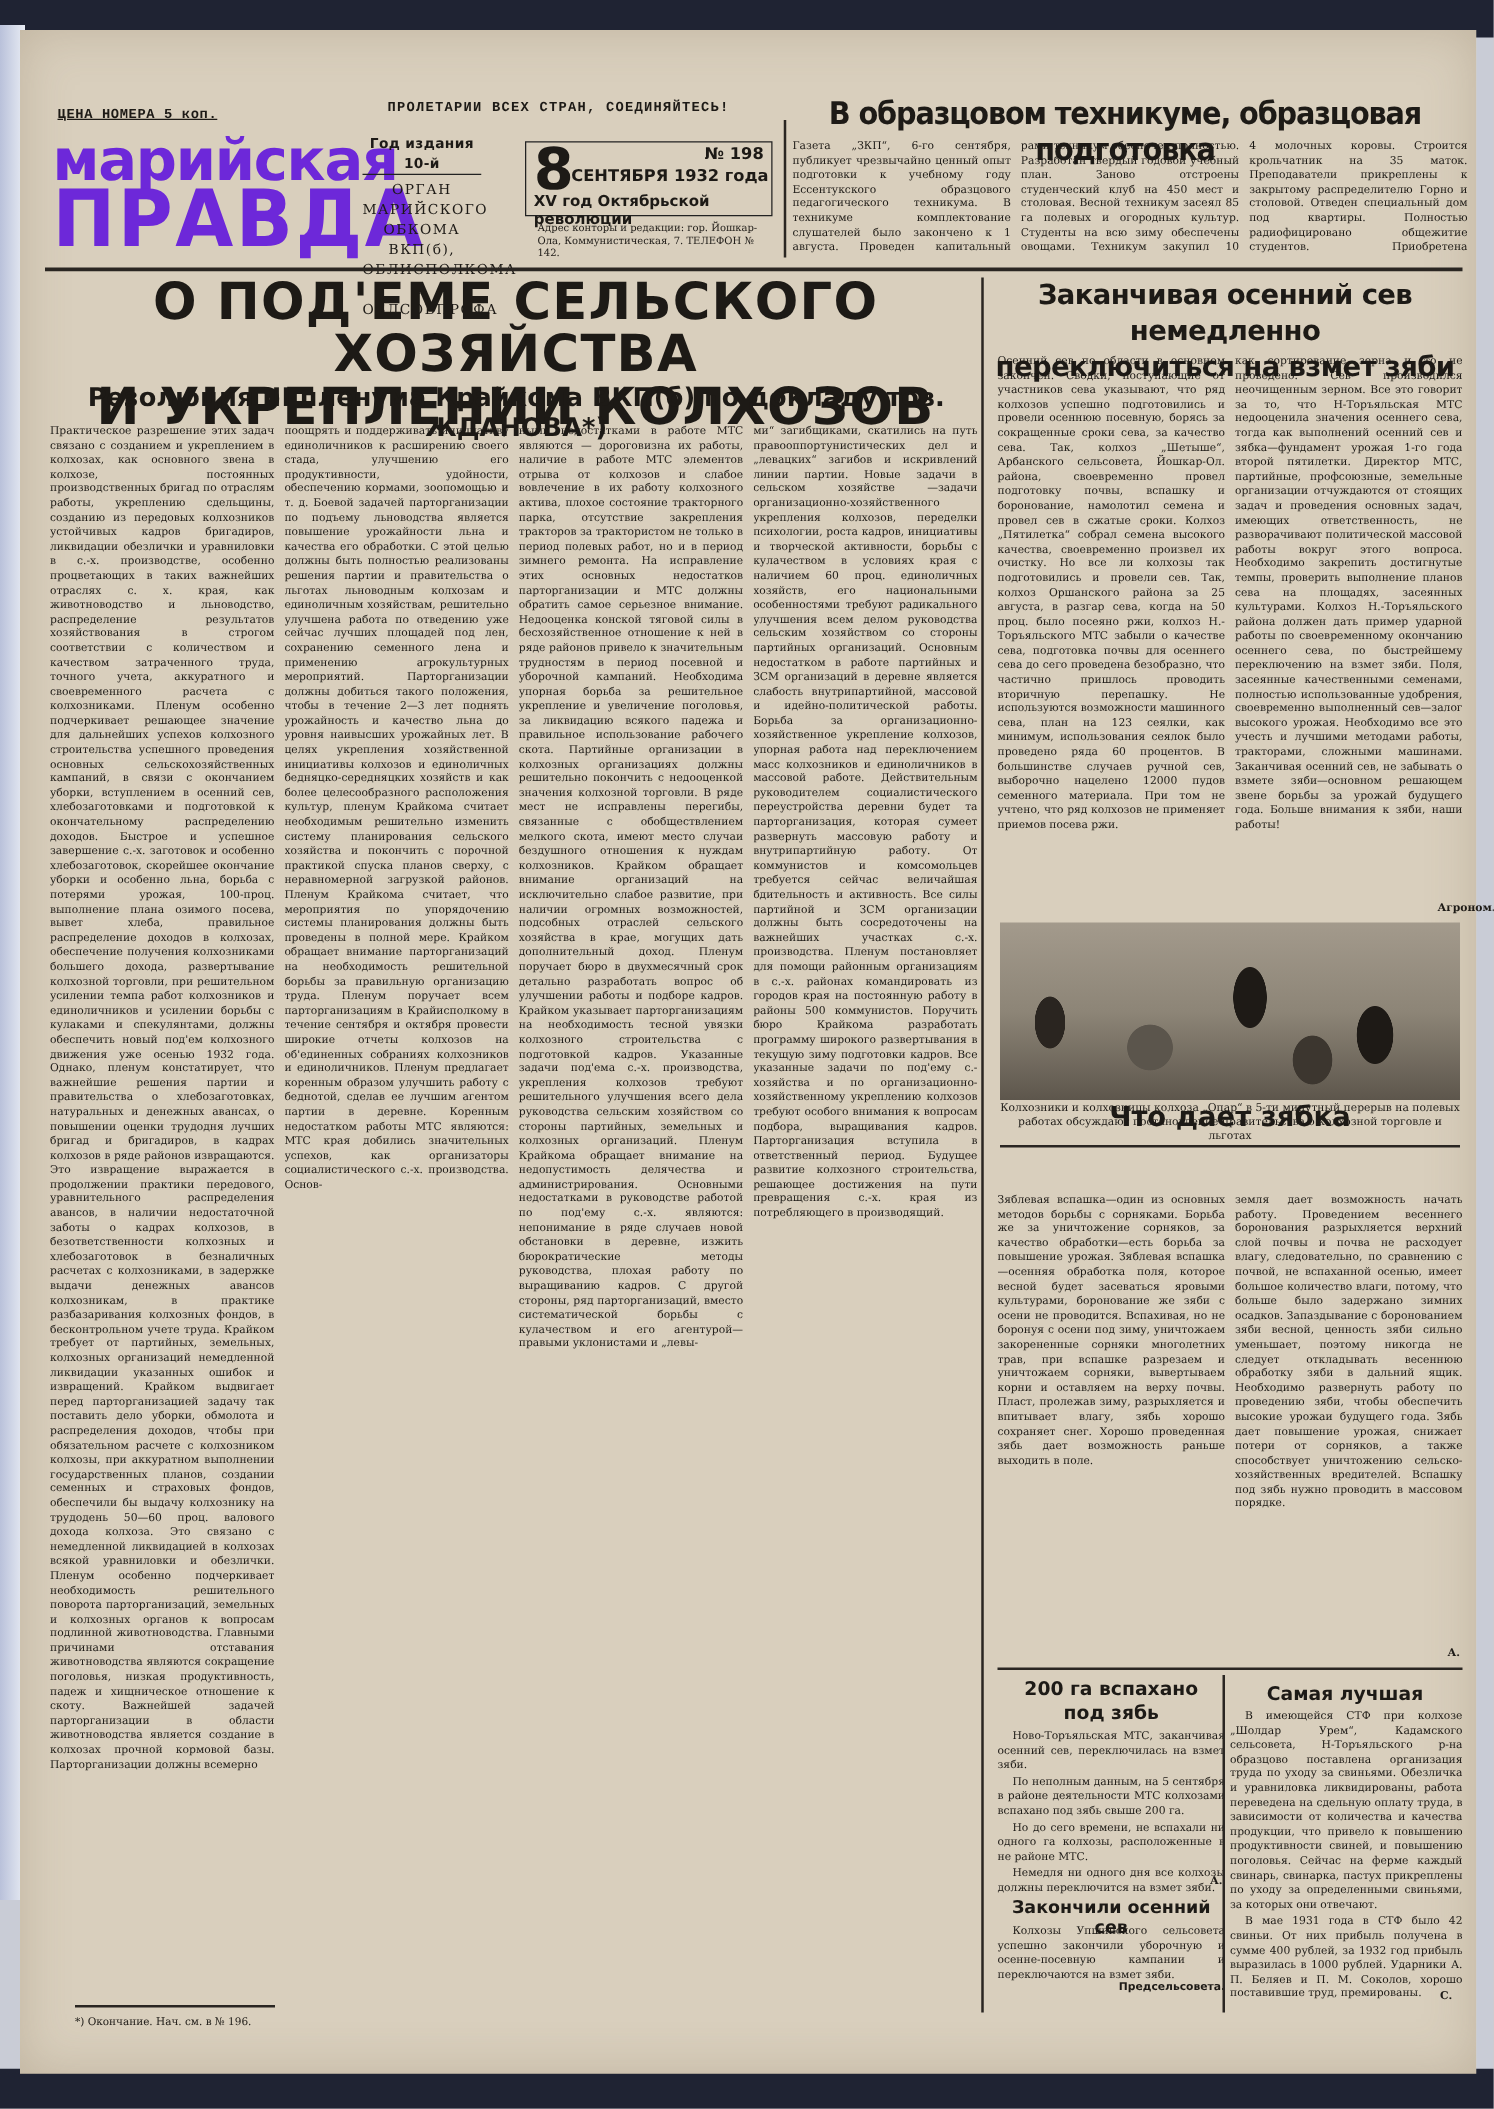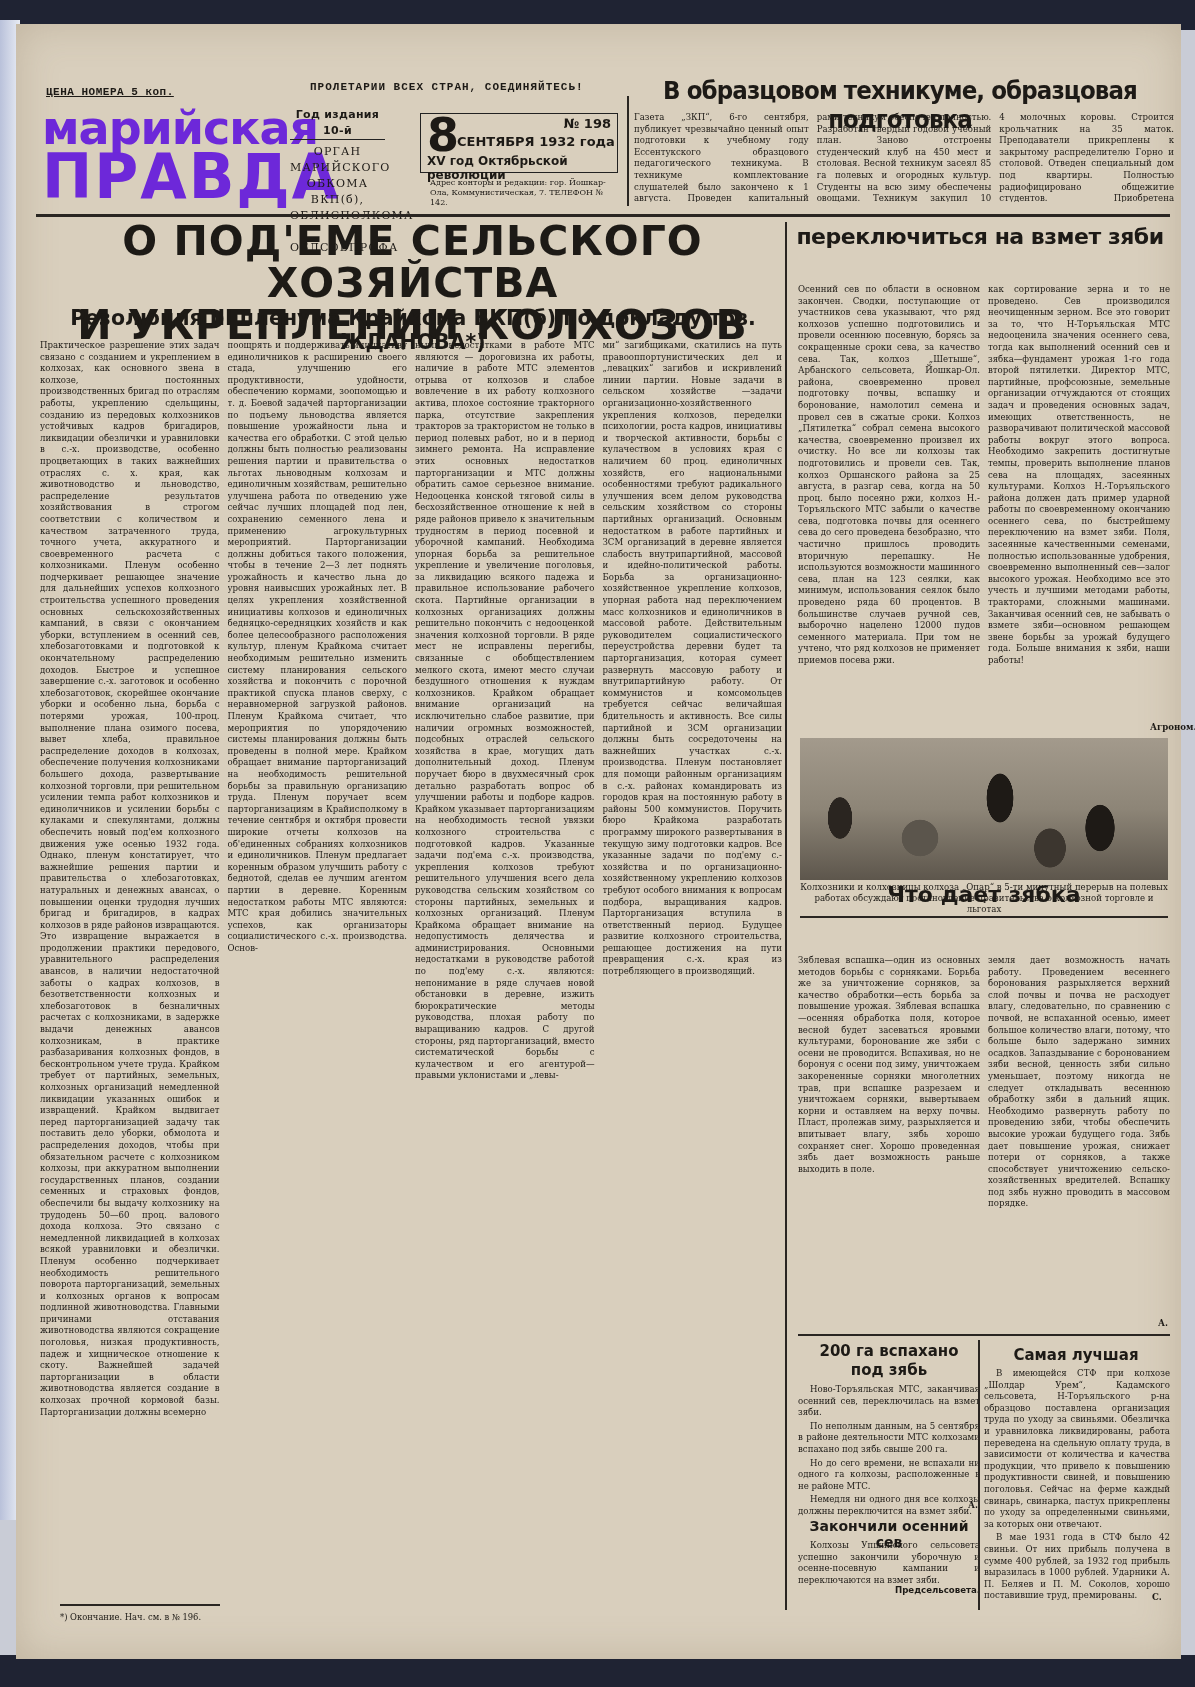--- a/index.html
+++ b/index.html
@@ -97,20 +97,21 @@
   <div class="col">поощрять и поддерживать инициативу единоличников к расширению своего стада, улучшению его продуктивности, удойности, обеспечению кормами, зоопомощью и т. д. Боевой задачей парторганизации по подъему льноводства является повышение урожайности льна и качества его обработки. С этой целью должны быть полностью реализованы решения партии и правительства о льготах льноводным колхозам и единоличным хозяйствам, решительно улучшена работа по отведению уже сейчас лучших площадей под лен, сохранению семенного лена и применению агрокультурных мероприятий. Парторганизации должны добиться такого положения, чтобы в течение 2—3 лет поднять урожайность и качество льна до уровня наивысших урожайных лет. В целях укрепления хозяйственной инициативы колхозов и единоличных бедняцко-середняцких хозяйств и как более целесообразного расположения культур, пленум Крайкома считает необходимым решительно изменить систему планирования сельского хозяйства и покончить с порочной практикой спуска планов сверху, с неравномерной загрузкой районов. Пленум Крайкома считает, что мероприятия по упорядочению системы планирования должны быть проведены в полной мере. Крайком обращает внимание парторганизаций на необходимость решительной борьбы за правильную организацию труда. Пленум поручает всем парторганизациям в Крайисполкому в течение сентября и октября провести широкие отчеты колхозов на об'единенных собраниях колхозников и единоличников. Пленум предлагает коренным образом улучшить работу с беднотой, сделав ее лучшим агентом партии в деревне. Коренным недостатком работы МТС являются: МТС края добились значительных успехов, как организаторы социалистического с.-х. производства. Основ-</div>
   <div class="col">ными недостатками в работе МТС являются — дороговизна их работы, наличие в работе МТС элементов отрыва от колхозов и слабое вовлечение в их работу колхозного актива, плохое состояние тракторного парка, отсутствие закрепления тракторов за трактористом не только в период полевых работ, но и в период зимнего ремонта. На исправление этих основных недостатков парторганизации и МТС должны обратить самое серьезное внимание. Недооценка конской тяговой силы в бесхозяйственное отношение к ней в ряде районов привело к значительным трудностям в период посевной и уборочной кампаний. Необходима упорная борьба за решительное укрепление и увеличение поголовья, за ликвидацию всякого падежа и правильное использование рабочего скота. Партийные организации в колхозных организациях должны решительно покончить с недооценкой значения колхозной торговли. В ряде мест не исправлены перегибы, связанные с обобществлением мелкого скота, имеют место случаи бездушного отношения к нуждам колхозников. Крайком обращает внимание организаций на исключительно слабое развитие, при наличии огромных возможностей, подсобных отраслей сельского хозяйства в крае, могущих дать дополнительный доход. Пленум поручает бюро в двухмесячный срок детально разработать вопрос об улучшении работы и подборе кадров. Крайком указывает парторганизациям на необходимость тесной увязки колхозного строительства с подготовкой кадров. Указанные задачи под'ема с.-х. производства, укрепления колхозов требуют решительного улучшения всего дела руководства сельским хозяйством со стороны партийных, земельных и колхозных организаций. Пленум Крайкома обращает внимание на недопустимость делячества и администрирования. Основными недостатками в руководстве работой по под'ему с.-х. являются: непонимание в ряде случаев новой обстановки в деревне, изжить бюрократические методы руководства, плохая работу по выращиванию кадров. С другой стороны, ряд парторганизаций, вместо систематической борьбы с кулачеством и его агентурой—правыми уклонистами и „левы-</div>
   <div class="col">ми“ загибщиками, скатились на путь правооппортунистических дел и „левацких“ загибов и искривлений линии партии. Новые задачи в сельском хозяйстве —задачи организационно-хозяйственного укрепления колхозов, переделки психологии, роста кадров, инициативы и творческой активности, борьбы с кулачеством в условиях края с наличием 60 проц. единоличных хозяйств, его национальными особенностями требуют радикального улучшения всем делом руководства сельским хозяйством со стороны партийных организаций. Основным недостатком в работе партийных и ЗСМ организаций в деревне является слабость внутрипартийной, массовой и идейно-политической работы. Борьба за организационно-хозяйственное укрепление колхозов, упорная работа над переключением масс колхозников и единоличников в массовой работе. Действительным руководителем социалистического переустройства деревни будет та парторганизация, которая сумеет развернуть массовую работу и внутрипартийную работу. От коммунистов и комсомольцев требуется сейчас величайшая бдительность и активность. Все силы партийной и ЗСМ организации должны быть сосредоточены на важнейших участках с.-х. производства. Пленум постановляет для помощи районным организациям в с.-х. районах командировать из городов края на постоянную работу в районы 500 коммунистов. Поручить бюро Крайкома разработать программу широкого развертывания в текущую зиму подготовки кадров. Все указанные задачи по под'ему с.-хозяйства и по организационно-хозяйственному укреплению колхозов требуют особого внимания к вопросам подбора, выращивания кадров. Парторганизация вступила в ответственный период. Будущее развитие колхозного строительства, решающее достижения на пути превращения с.-х. края из потребляющего в производящий.</div>
 </div>
 <div class="hthin" style="left:60px;top:1604px;width:160px;"></div>
 <div class="abs footnote">*) Окончание. Нач. см. в № 196.</div>
 
 <div class="vrule" style="left:785px;top:222px;height:1388px;"></div>
 
 <div class="abs right-head">
+  <div>Заканчивая осенний сев немедленно</div>
   <div>переключиться на взмет зяби</div>
 </div>
 <div class="cols" style="left:798px;top:284px;width:372px;height:436px;">
   <div class="col">Осенний сев по области в основном закончен. Сводки, поступающие от участников сева указывают, что ряд колхозов успешно подготовились и провели осеннюю посевную, борясь за сокращенные сроки сева, за качество сева. Так, колхоз „Шетыше“, Арбанского сельсовета, Йошкар-Ол. района, своевременно провел подготовку почвы, вспашку и боронование, намолотил семена и провел сев в сжатые сроки. Колхоз „Пятилетка“ собрал семена высокого качества, своевременно произвел их очистку. Но все ли колхозы так подготовились и провели сев. Так, колхоз Оршанского района за 25 августа, в разгар сева, когда на 50 проц. было посеяно ржи, колхоз Н.-Торъяльского МТС забыли о качестве сева, подготовка почвы для осеннего сева до сего проведена безобразно, что частично пришлось проводить вторичную перепашку. Не используются возможности машинного сева, план на 123 сеялки, как минимум, использования сеялок было проведено ряда 60 процентов. В большинстве случаев ручной сев, выборочно нацелено 12000 пудов семенного материала. При том не учтено, что ряд колхозов не применяет приемов посева ржи.</div>
   <div class="col">как сортирование зерна и то не проведено. Сев производился неочищенным зерном. Все это говорит за то, что Н-Торъяльская МТС недооценила значения осеннего сева, тогда как выполнений осенний сев и зябка—фундамент урожая 1-го года второй пятилетки. Директор МТС, партийные, профсоюзные, земельные организации отчуждаются от стоящих задач и проведения основных задач, имеющих ответственность, не разворачивают политической массовой работы вокруг этого вопроса. Необходимо закрепить достигнутые темпы, проверить выполнение планов сева на площадях, засеянных культурами. Колхоз Н.-Торъяльского района должен дать пример ударной работы по своевременному окончанию осеннего сева, по быстрейшему переключению на взмет зяби. Поля, засеянные качественными семенами, полностью использованные удобрения, своевременно выполненный сев—залог высокого урожая. Необходимо все это учесть и лучшими методами работы, тракторами, сложными машинами. Заканчивая осенний сев, не забывать о взмете зяби—основном решающем звене борьбы за урожай будущего года. Больше внимания к зяби, наши работы!</div>
 </div>
 <div class="abs" style="left:1120px;top:722px;font-size:8.6px;font-weight:bold;margin-left:30px;">Агроном.</div>
 
 <div class="abs photo"></div>
 <div class="abs caption">Колхозники и колхозницы колхоза „Опар“ в 5-ти минутный перерыв на полевых работах обсуждают постановление правительства о колхозной торговле и льготах</div>

